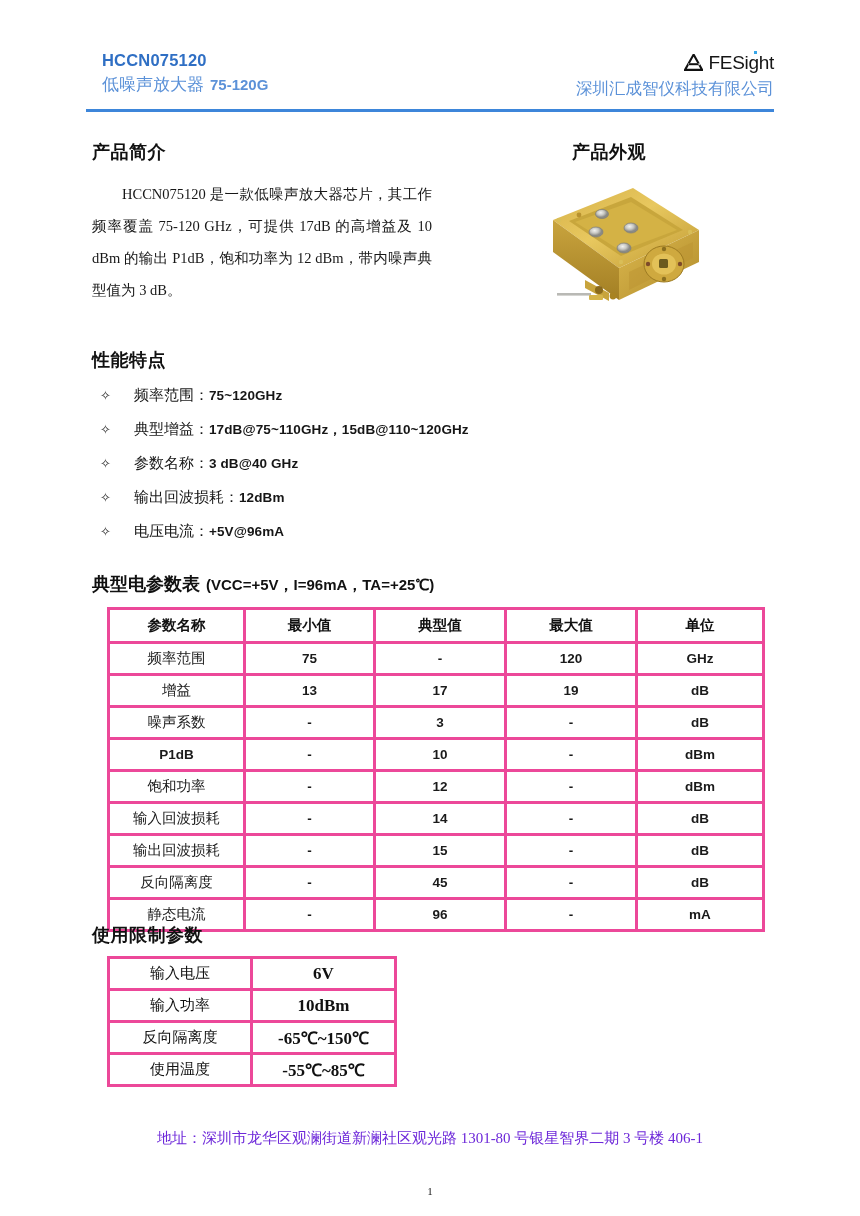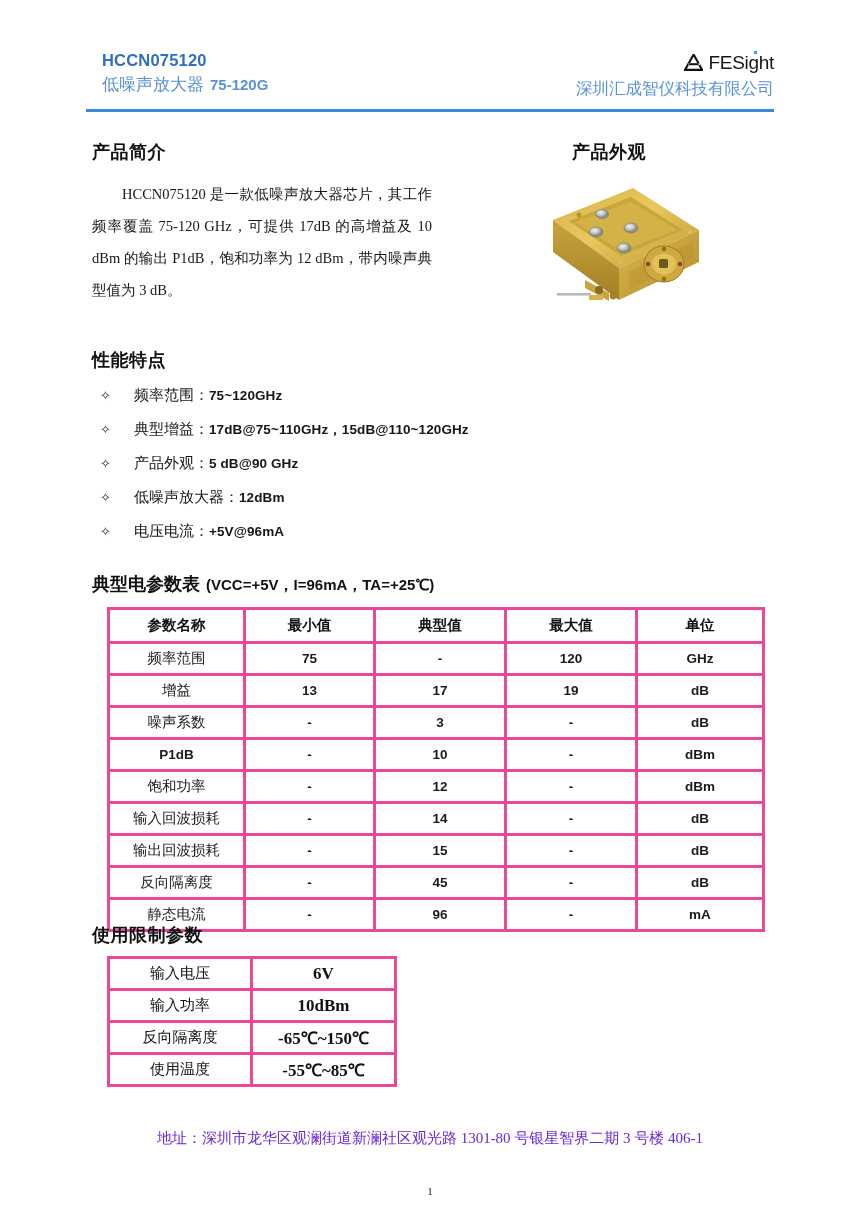--- a/index.html
+++ b/index.html
@@ -380,26 +380,26 @@
       <span class="flabel">频率范围：</span>
       <span class="fval">75~120GHz</span>
     </div>
     <div class="feat">
       <span class="bullet">✧</span>
       <span class="flabel">典型增益：</span>
       <span class="fval">17dB@75~110GHz，15dB@110~120GHz</span>
     </div>
     <div class="feat">
       <span class="bullet">✧</span>
-      <span class="flabel">产品外观：</span>
-      <span class="fval">5 dB@90 GHz</span>
+      <span class="flabel">参数名称：</span>
+      <span class="fval">3 dB@40 GHz</span>
     </div>
     <div class="feat">
       <span class="bullet">✧</span>
-      <span class="flabel">低噪声放大器：</span>
+      <span class="flabel">输出回波损耗：</span>
       <span class="fval">12dBm</span>
     </div>
     <div class="feat">
       <span class="bullet">✧</span>
       <span class="flabel">电压电流：</span>
       <span class="fval">+5V@96mA</span>
     </div>
   </div>
 
   <div class="tbl-title">

